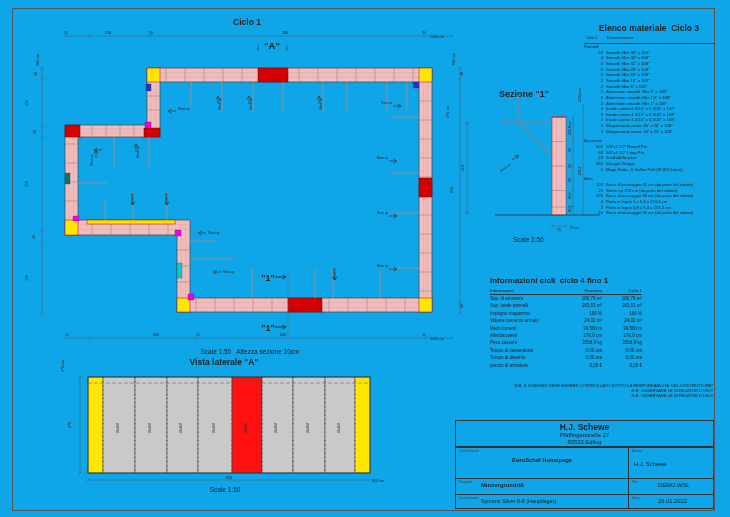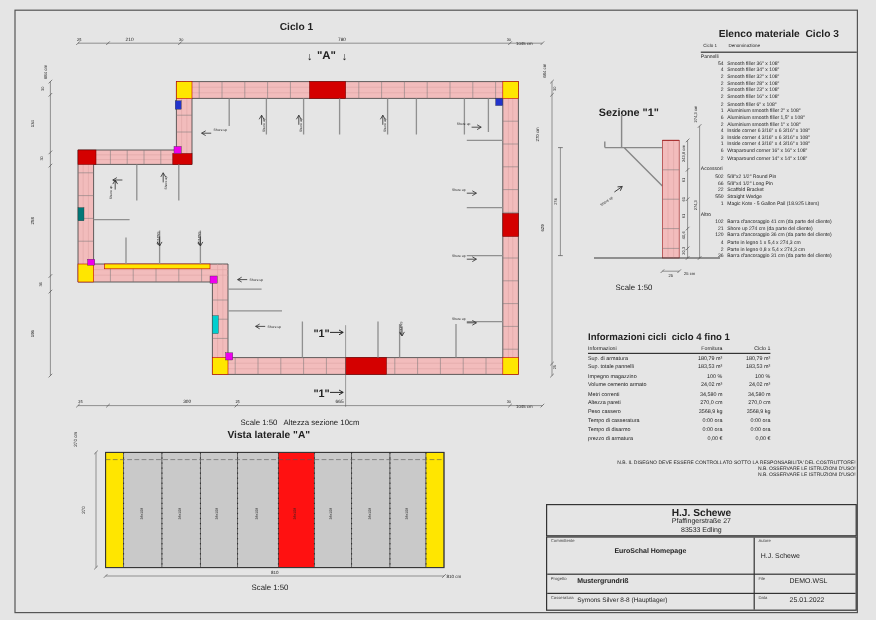--- a/index.html
+++ b/index.html
@@ -1,17 +1,17 @@
 <!DOCTYPE html>
 <html><head>
 <meta charset="utf-8">
 <style>
   html,body{margin:0;padding:0;background:#fff;}
   body{width:730px;height:517px;position:relative;font-family:"Liberation Sans",sans-serif;color:#222;}
-  .sheet{position:absolute;left:0;top:0;width:730px;height:517px;background:#e5e5e5;overflow:hidden;}
+  .sheet{position:absolute;left:0;top:0;width:730px;height:517px;background:#0ea5e9;overflow:hidden;}
   .frame{position:absolute;left:12px;top:8px;width:701px;height:501px;border:1px solid #555;}
   svg{position:absolute;left:0;top:0;font-family:"Liberation Sans",sans-serif;}
   svg text{fill:#222;}
   .pre{white-space:pre;}
   
   .mat{position:absolute;left:584px;top:23px;width:130px;}
   .mat-title{font-size:8.5px;font-weight:bold;text-align:center;white-space:pre;}
   .mat-head{position:relative;height:7px;margin-top:3px;border-bottom:0.7px solid #333;font-size:3.8px;}
   .mh-q{position:absolute;left:2px;top:0;}
   .mh-n{position:absolute;left:23px;top:0;}

